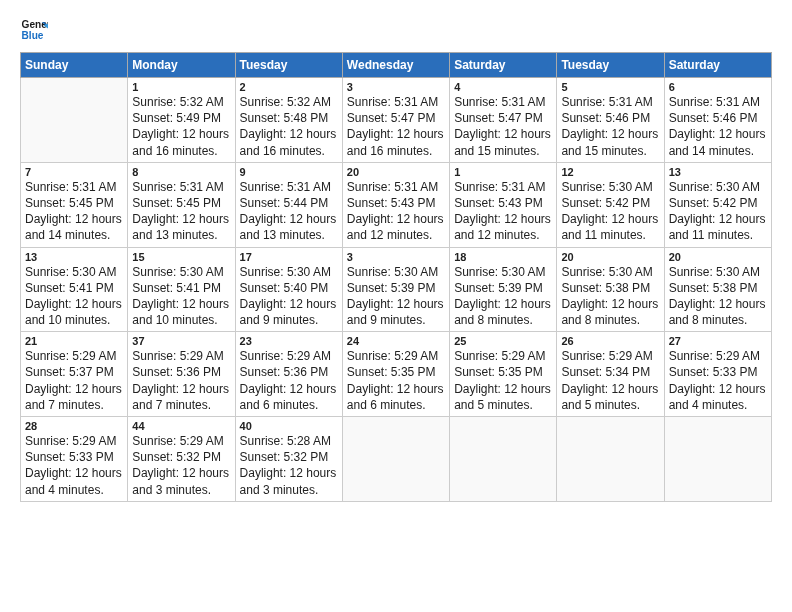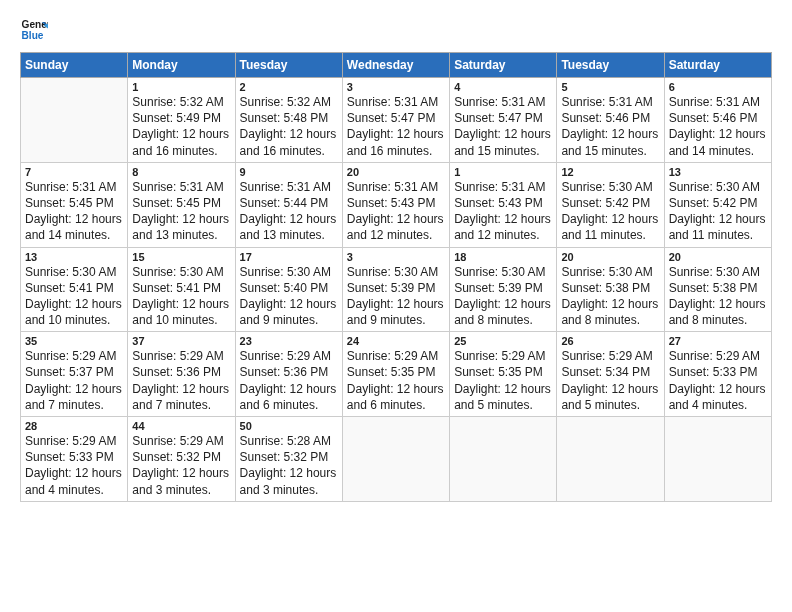--- a/index.html
+++ b/index.html
@@ -196,21 +196,21 @@
             <span class="day-number">20</span>
 <div class="cell-content">Sunrise: 5:30 AM<br>Sunset: 5:38 PM<br>Daylight: 12 hours and 8 minutes.</div>
           </td>
           <td>
             <span class="day-number">20</span>
 <div class="cell-content">Sunrise: 5:30 AM<br>Sunset: 5:38 PM<br>Daylight: 12 hours and 8 minutes.</div>
           </td>
         </tr>
         <tr>
           <td>
-            <span class="day-number">35</span>
+            <span class="day-number">21</span>
 <div class="cell-content">Sunrise: 5:29 AM<br>Sunset: 5:37 PM<br>Daylight: 12 hours and 7 minutes.</div>
           </td>
           <td>
             <span class="day-number">37</span>
 <div class="cell-content">Sunrise: 5:29 AM<br>Sunset: 5:36 PM<br>Daylight: 12 hours and 7 minutes.</div>
           </td>
           <td>
             <span class="day-number">23</span>
 <div class="cell-content">Sunrise: 5:29 AM<br>Sunset: 5:36 PM<br>Daylight: 12 hours and 6 minutes.</div>
           </td>
@@ -234,21 +234,21 @@
         <tr>
           <td>
             <span class="day-number">28</span>
 <div class="cell-content">Sunrise: 5:29 AM<br>Sunset: 5:33 PM<br>Daylight: 12 hours and 4 minutes.</div>
           </td>
           <td>
             <span class="day-number">44</span>
 <div class="cell-content">Sunrise: 5:29 AM<br>Sunset: 5:32 PM<br>Daylight: 12 hours and 3 minutes.</div>
           </td>
           <td>
-            <span class="day-number">50</span>
+            <span class="day-number">40</span>
 <div class="cell-content">Sunrise: 5:28 AM<br>Sunset: 5:32 PM<br>Daylight: 12 hours and 3 minutes.</div>
           </td>
           <td class="empty-cell"></td>
           <td class="empty-cell"></td>
           <td class="empty-cell"></td>
           <td class="empty-cell"></td>
         </tr>
       </tbody>
   </table>
 </div>

